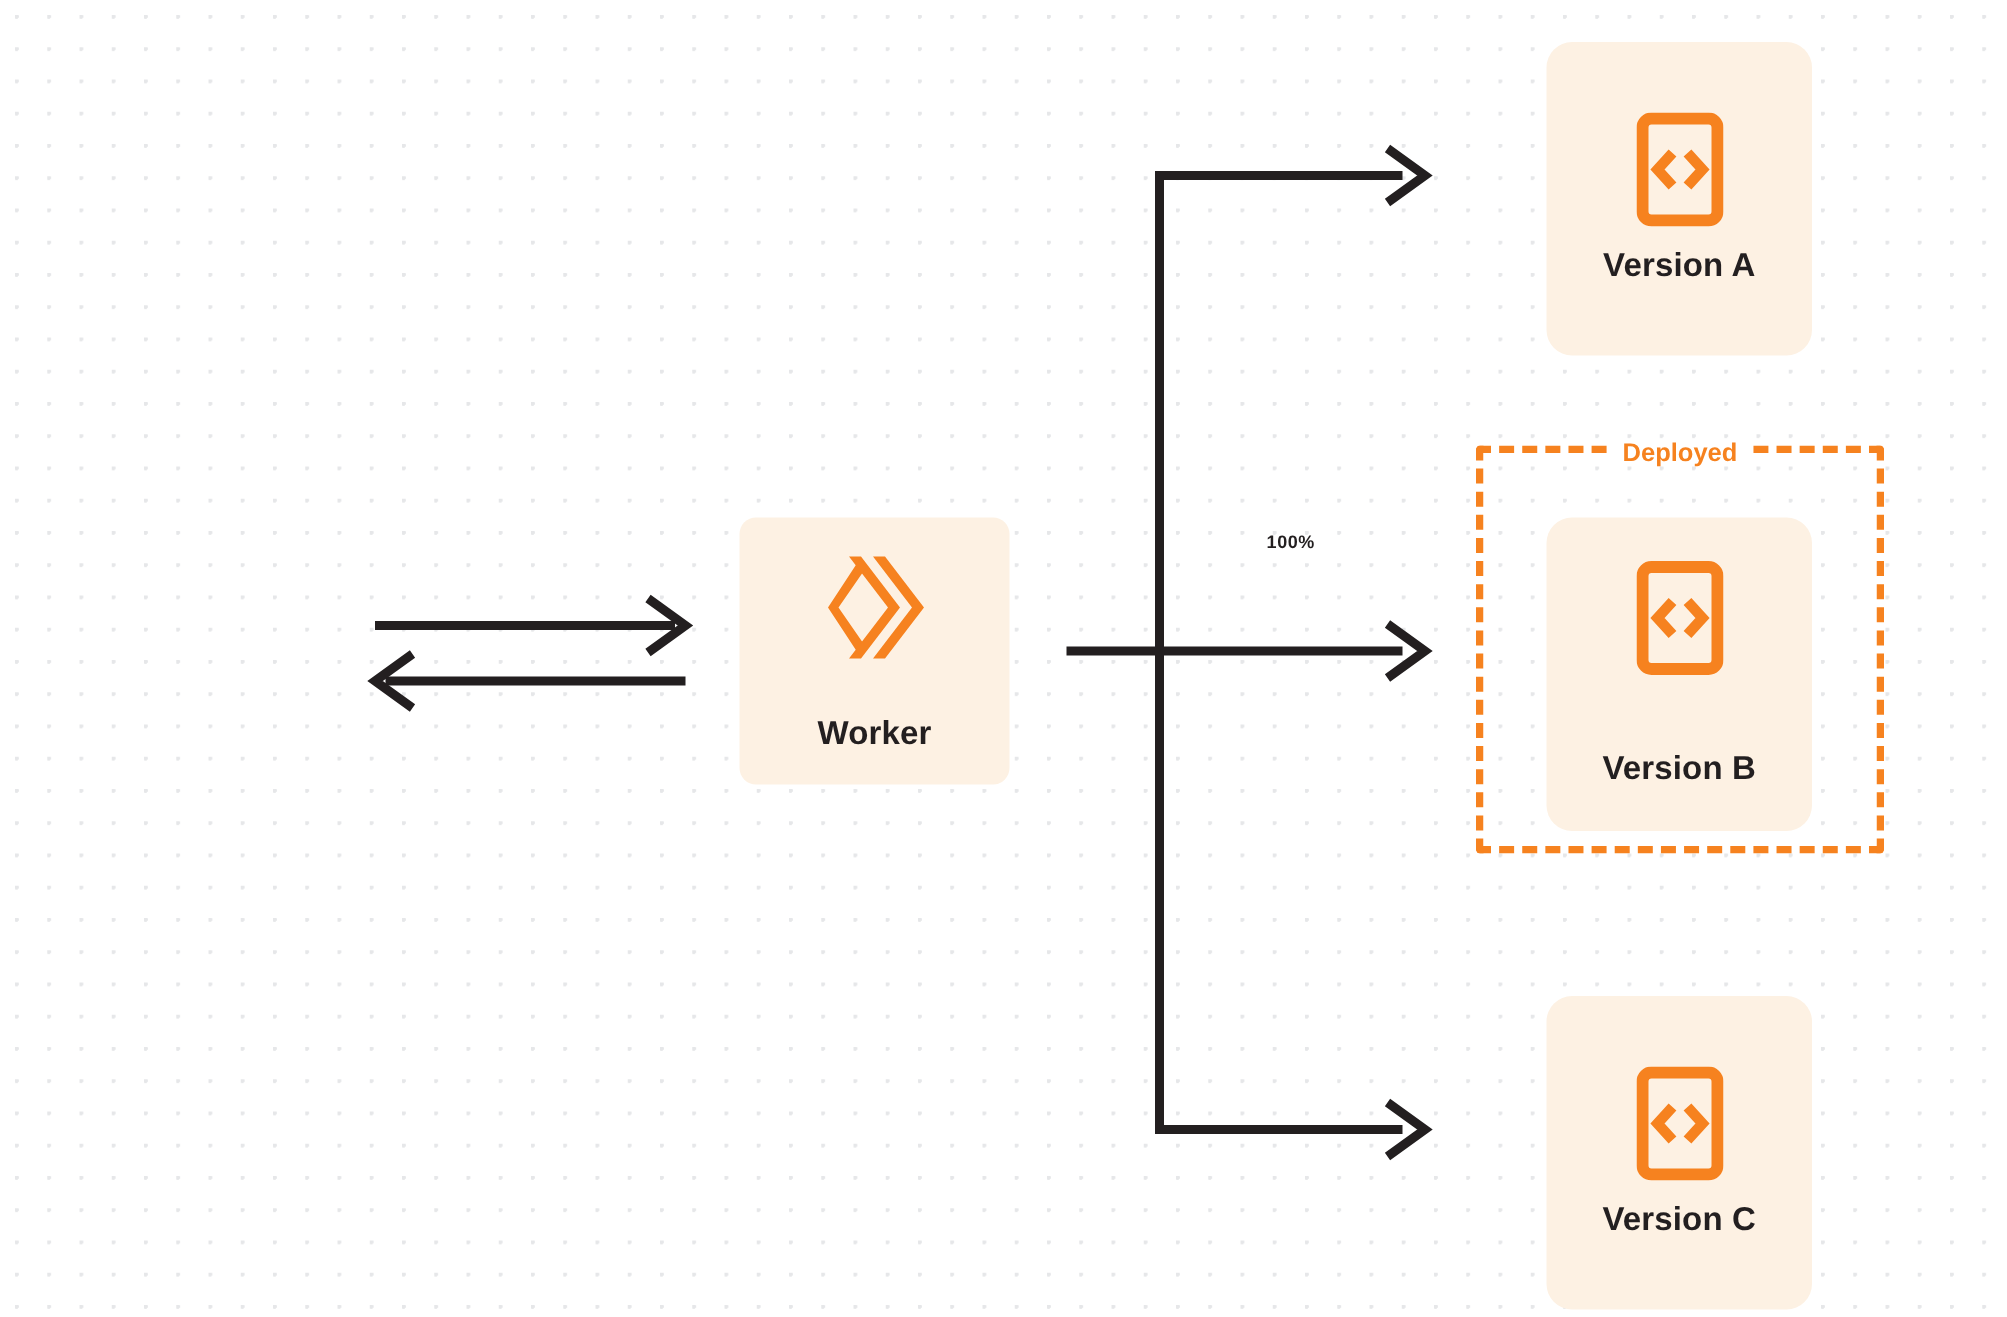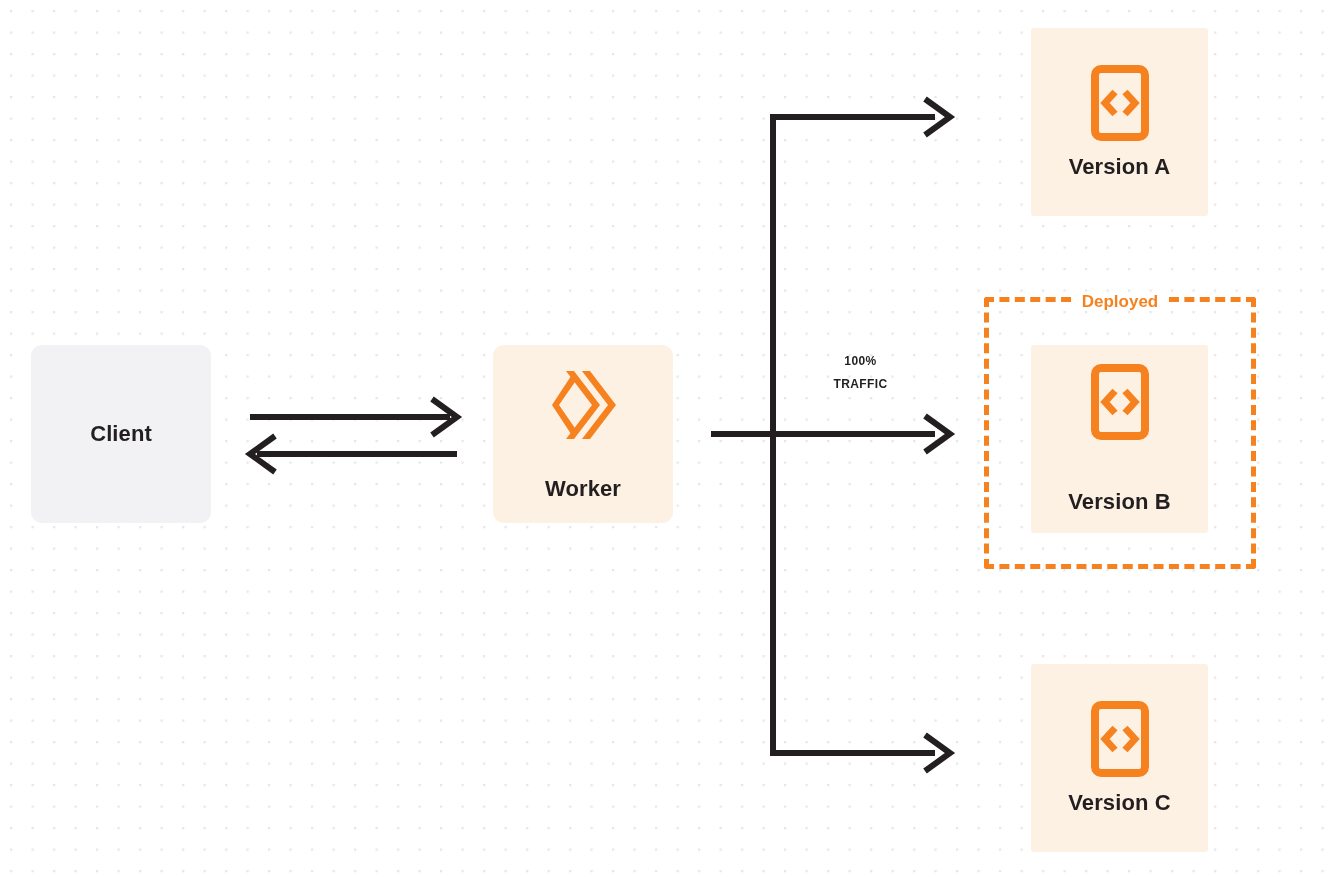--- a/index.html
+++ b/index.html
@@ -77,23 +77,23 @@
     margin-bottom: 16px;
     line-height: 0;
   }
   #worker-node .node-label {
     margin-top: 18px;
   }
 
   
   .version-card {
     width: 177px;
-    height: 188px;
+    height: 209px;
     background-color: #fdf1e3;
-    border-radius: 3px;
+    border-radius: 17px;
     left: 1031px;
   }
   #version-a-node { top: 28px; }
   #version-b-node { top: 345px; gap: 36px; }
   #version-c-node { top: 664px; }
   .version-card .node-icon {
     margin-bottom: 14px;
     line-height: 0;
   }
 
@@ -167,26 +167,22 @@
     </g>
 
     <g>
       <line x1="770" y1="753" x2="935" y2="753" stroke="#231f20" stroke-width="6" stroke-linecap="butt"></line>
       <polyline points="925,735 950,753 925,771" fill="none" stroke="#231f20" stroke-width="6" stroke-linecap="butt" stroke-linejoin="miter"></polyline>
     </g>
   </svg>
 
   <div id="traffic-label">
     <span>100%</span>
-    <span>TRAFFIC</span>
-  </div>
-
-  <div class="node" id="client-node">
-    <div class="node-label">Client</div>
-  </div>
+  </div>
+
 
   <div class="node" id="worker-node">
     <div class="node-icon">
       <svg width="78" height="76" viewBox="0 0 78 76" xmlns="http://www.w3.org/2000/svg">
 
         <polygon points="30,4 56,38 30,72 22,72 48,38 22,4" fill="#f6821f"></polygon>
         <polygon points="8,38 29,6 33,12 15,38 33,64 29,70" fill="#f6821f"></polygon>
 
         <polygon points="46,4 72,38 46,72 38,72 64,38 38,4" fill="#f6821f"></polygon>
       </svg>

